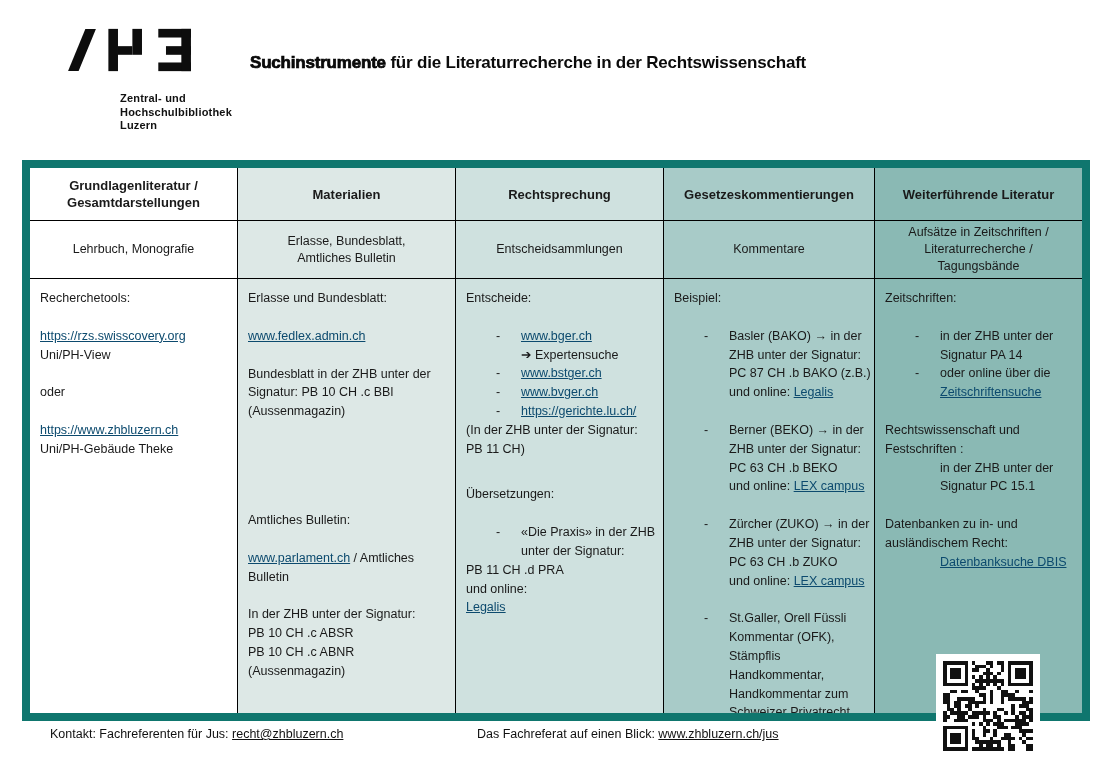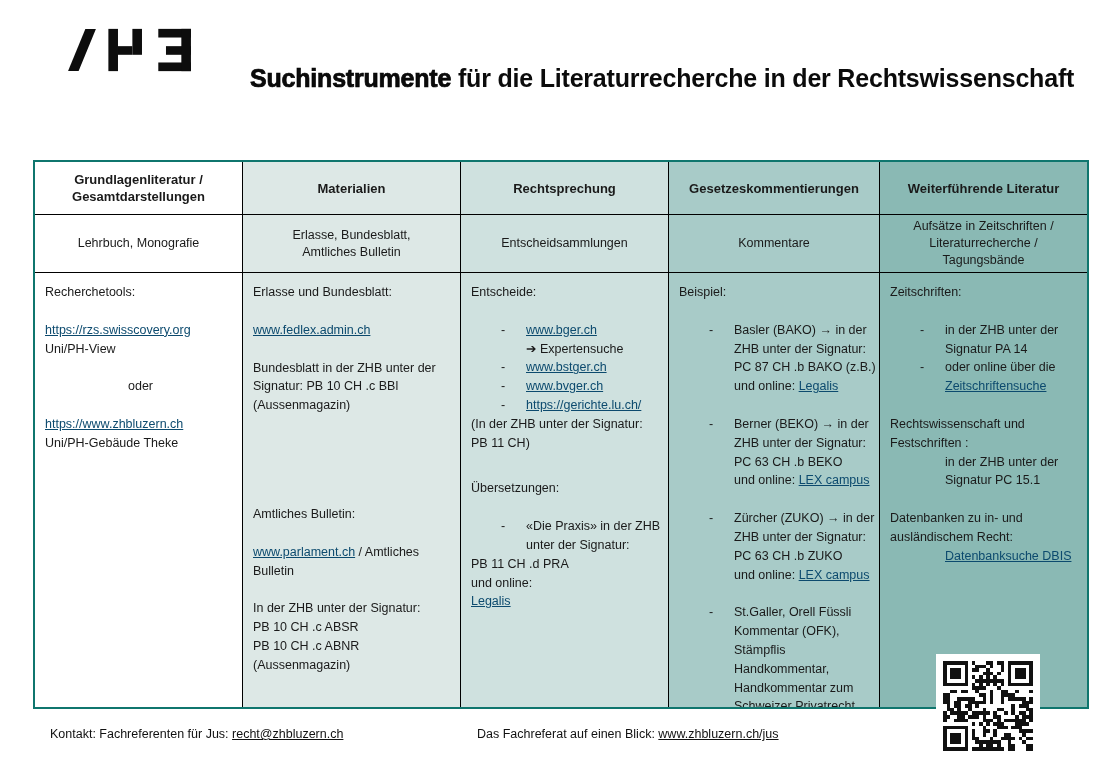--- a/index.html
+++ b/index.html
@@ -3,40 +3,40 @@
 <meta charset="utf-8">
 <style>
   *{margin:0;padding:0;box-sizing:border-box}
   html,body{background:#fff}
   body{width:1107px;height:777px;font-family:"Liberation Sans",sans-serif;color:#1a1a1a}
   .page{position:relative;width:1107px;height:777px;overflow:hidden;background:#fff}
 
   
   .logo-svg{position:absolute;left:62px;top:26px}
   .org{position:absolute;left:120px;top:92px;font-size:11px;font-weight:bold;line-height:13.5px;letter-spacing:.2px;color:#111}
-  .title{position:absolute;left:250px;top:64px;width:820px;text-align:left;font-size:25px;font-weight:bold;white-space:nowrap;color:#0b0b0b;letter-spacing:-.2px}
+  .title{position:absolute;left:250px;top:53px;width:820px;text-align:left;font-size:17px;font-weight:bold;white-space:nowrap;color:#0b0b0b;letter-spacing:-.2px}
   .t-strong{-webkit-text-stroke:.7px #000}
 
   
-  .grid{position:absolute;left:33px;top:160px;display:grid;grid-template-columns:207px 218px 208px 211px 208px;grid-template-rows:52px 58px 435px;border:2px solid #0f766e;background:#fff}
+  .grid{position:absolute;left:22px;top:160px;display:grid;grid-template-columns:207px 218px 208px 211px 208px;grid-template-rows:52px 58px 435px;border:8px solid #0f766e;background:#fff}
   .cell{border-left:1px solid #000;border-top:1px solid #000}
   .cell.c0{border-left:none}
   .cell.r0{border-top:none}
   .bg2{background:#dde8e6}.bg3{background:#cfe1df}.bg4{background:#a8cbc8}.bg5{background:#8ab9b4}
   .hdr{display:flex;flex-direction:column;justify-content:center;text-align:center;font-weight:bold;font-size:13px;line-height:17px}
   .sub{display:flex;flex-direction:column;justify-content:center;text-align:center;font-size:12.5px;line-height:17px}
   .body-cell{padding:10px 6px 0 10px;font-size:12.5px;line-height:18.8px;overflow:hidden}
   a{color:#0c4a6e;text-decoration:underline;cursor:pointer}
   .m1{margin-top:19px}.mt38{margin-top:27px}.mt74{margin-top:90px}
   .bullet{display:flex;align-items:flex-start}
   .b-dash{margin-left:30px;width:25px;flex:none}
   .btxt{flex:1;min-width:0}
   .ind{margin-left:55px}
   .nw{white-space:nowrap}
-  .center{text-align:center}
+  .center{text-align:left}
 
   
   .footer{position:absolute;top:727px;font-size:12.5px;color:#111}
   .f-left{left:50px}
   .f-right{left:477px}
   .footer a{color:#111}
 
   
   .qr-box{position:absolute;left:936px;top:654px;width:104px;height:104px;background:#fff;padding:7px}
   .qr-box svg{width:100%;height:100%;display:block}
@@ -49,20 +49,25 @@
   <svg class="logo-svg" width="135" height="48" viewBox="0 0 140 50" xmlns="http://www.w3.org/2000/svg" fill="#0d0d0d">
     <path d="M24 3 H35 L17 47 H6 Z"></path>
     <rect x="48" y="3" width="10" height="44"></rect>
     <rect x="58" y="21" width="15" height="9"></rect>
     <rect x="73" y="3" width="10" height="27"></rect>
     <rect x="100" y="3" width="34" height="9"></rect>
     <rect x="108" y="21" width="26" height="9"></rect>
     <rect x="100" y="38" width="34" height="9"></rect>
     <rect x="124" y="3" width="10" height="44"></rect>
   </svg>
+  <div class="org">
+    <div>Zentral- und</div>
+    <div>Hochschulbibliothek</div>
+    <div>Luzern</div>
+  </div>
 
   <h1 class="title"><span class="t-strong">Suchinstrumente</span><span> für die Literaturrecherche in der Rechtswissenschaft</span></h1>
 
   <div class="grid">
 
     <div class="cell r0 c0 hdr">
       <div>Grundlagenliteratur /</div>
       <div>Gesamtdarstellungen</div>
     </div>
     <div class="cell r0 hdr bg2">

